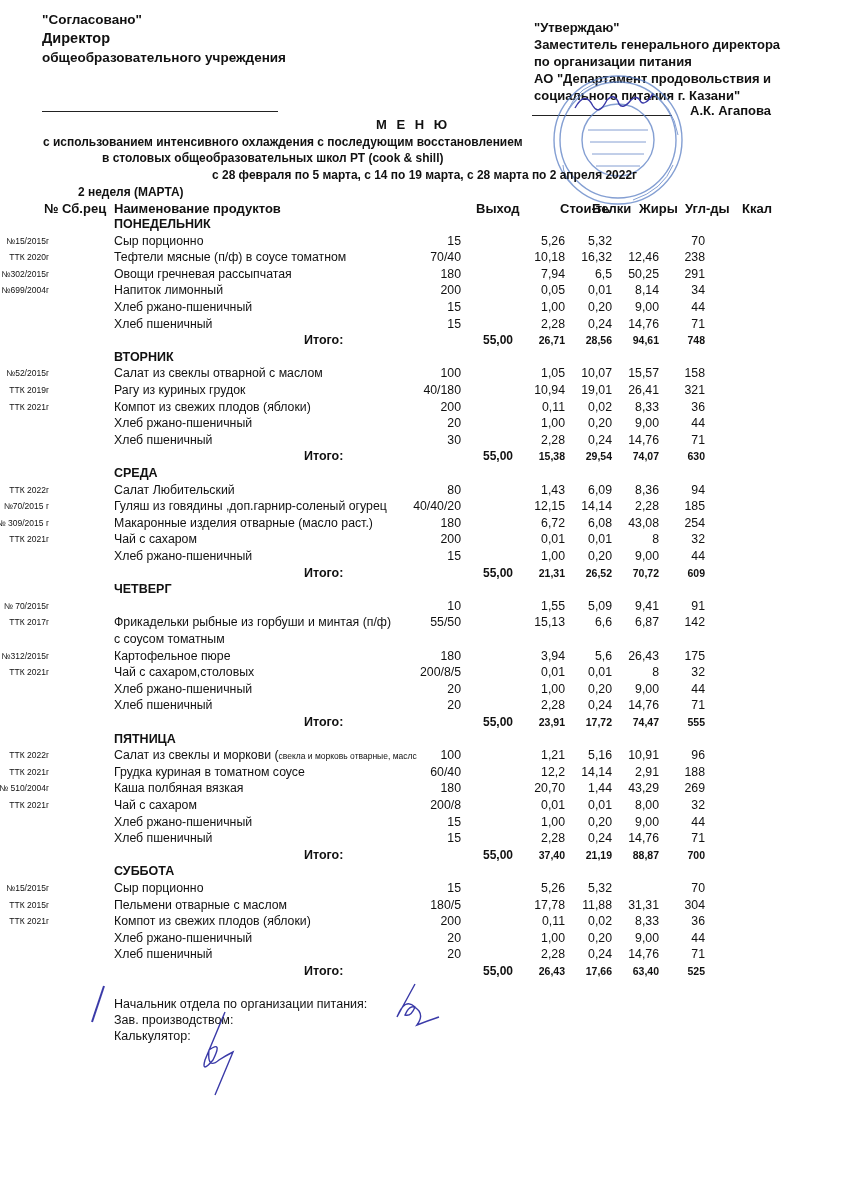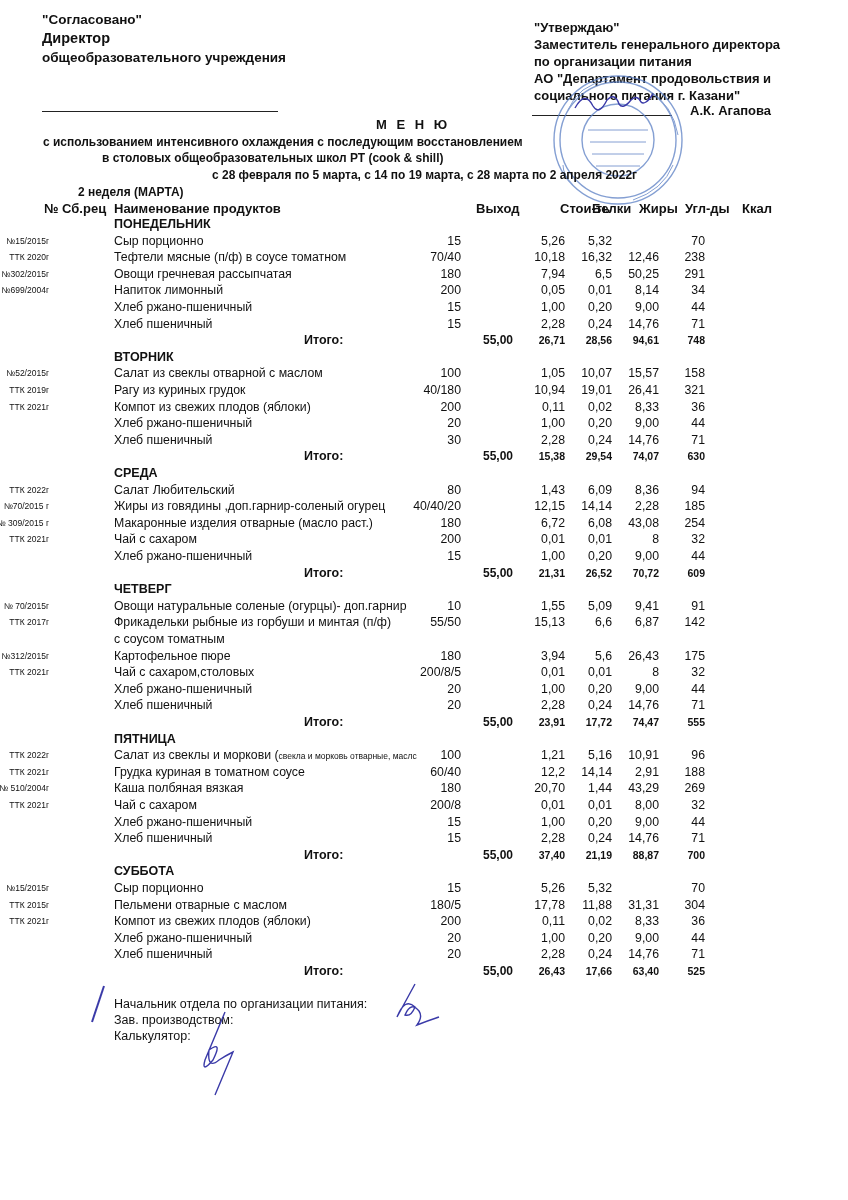--- a/index.html
+++ b/index.html
@@ -210,21 +210,21 @@
       <span class="c-code">ТТК 2022г</span>
       <span class="c-name"><span style="position: static;">Салат Любительский</span></span>
       <span class="c-out">80</span>
       <span class="c-prot">1,43</span>
       <span class="c-fat">6,09</span>
       <span class="c-carb">8,36</span>
       <span class="c-kcal">94</span>
     </div>
     <div class="row" style="top: 499.2px;">
       <span class="c-code">№70/2015 г</span>
-      <span class="c-name"><span style="position: static;">Жиры из говядины ,доп.гарнир-соленый огурец</span></span>
+      <span class="c-name"><span style="position: static;">Гуляш из говядины ,доп.гарнир-соленый огурец</span></span>
       <span class="c-out">40/40/20</span>
       <span class="c-prot">12,15</span>
       <span class="c-fat">14,14</span>
       <span class="c-carb">2,28</span>
       <span class="c-kcal">185</span>
     </div>
     <div class="row" style="top: 515.8px;">
       <span class="c-code">№ 309/2015 г</span>
       <span class="c-name"><span style="position: static;">Макаронные изделия отварные (масло раст.)</span></span>
       <span class="c-out">180</span>
@@ -257,21 +257,20 @@
       <span class="c-prot">21,31</span>
       <span class="c-fat">26,52</span>
       <span class="c-carb">70,72</span>
       <span class="c-kcal">609</span>
     </div>
     <div class="row" style="top: 582.2px;">
       <span class="day">ЧЕТВЕРГ</span>
     </div>
     <div class="row" style="top: 598.8px;">
       <span class="c-code">№ 70/2015г</span>
-      <span class="c-name"><span style="position: static;">Овощи натуральные соленые (огурцы)- доп.гарнир</span></span>
       <span class="c-out">10</span>
       <span class="c-prot">1,55</span>
       <span class="c-fat">5,09</span>
       <span class="c-carb">9,41</span>
       <span class="c-kcal">91</span>
     </div>
     <div class="row" style="top: 615.4px;">
       <span class="c-code">ТТК 2017г</span>
       <span class="c-name"><span style="position: static;">Фрикадельки  рыбные из горбуши и  минтая (п/ф)</span></span>
       <span class="c-out">55/50</span>

